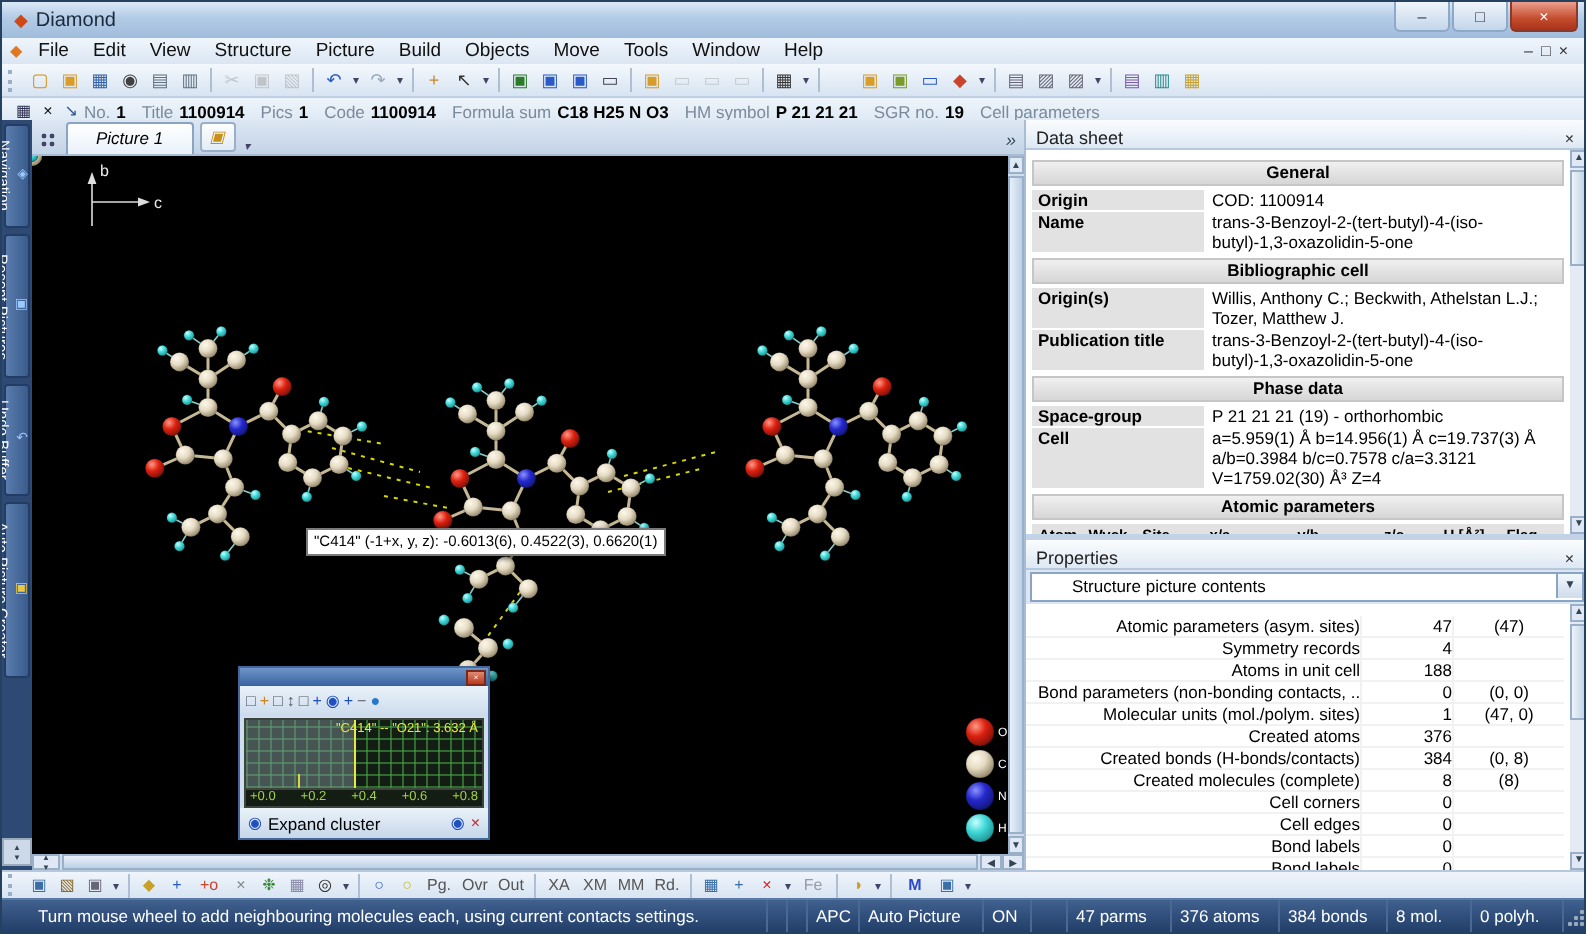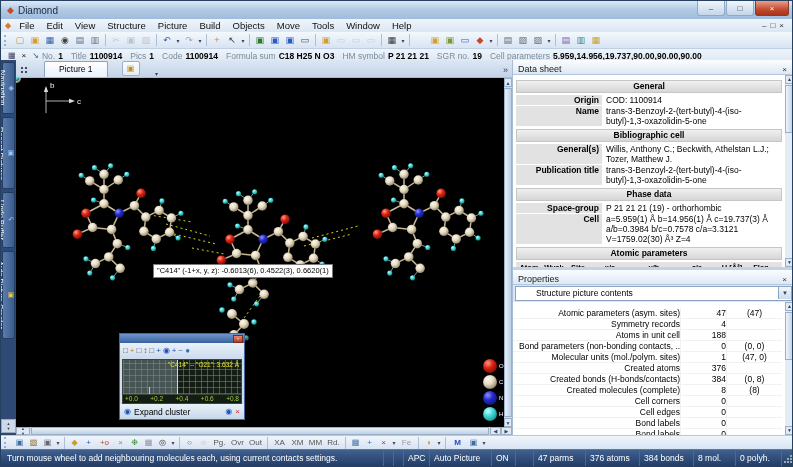--- a/index.html
+++ b/index.html
@@ -40,21 +40,21 @@
   #sidebar{width:15px;background:#2e4a74;display:flex;flex-direction:column;align-items:center;padding-top:2px;gap:3px;position:relative;}
   .side-tab{writing-mode:vertical-rl;font-size:7.5px;color:#fff;width:13px;box-sizing:border-box;
     background:linear-gradient(90deg,#5a7cac,#3a5c8c);border:1px solid #223c64;border-radius:2px;
     display:flex;flex-direction:column;align-items:center;padding:3px 0;gap:2px;}
   .side-ic{writing-mode:horizontal-tb;font-size:7px;line-height:8px;}
   #side-spin{position:absolute;bottom:2px;width:13px;height:12px;background:#cdd9e8;border:1px solid #9ab;
     display:flex;flex-direction:column;align-items:center;justify-content:center;font-size:4px;color:#345;}
   
   #maincol{position:relative;width:496px;background:#000;}
   #tabbar{height:18px;box-sizing:border-box;background:linear-gradient(#dde7f3,#c3d3e7);border-bottom:1px solid #a8bcd4;
-    display:flex;align-items:flex-end;padding:2px 4px 0;gap:14px;}
+    display:flex;align-items:flex-end;padding:2px 4px 0;gap:3px;font-style:italic;}
   .gridicon{width:8px;height:8px;margin:0 2px 3px 0;background:
     radial-gradient(circle 1.2px at 2px 2px,#446 1.2px,transparent 1.3px),
     radial-gradient(circle 1.2px at 6px 2px,#446 1.2px,transparent 1.3px),
     radial-gradient(circle 1.2px at 2px 6px,#446 1.2px,transparent 1.3px),
     radial-gradient(circle 1.2px at 6px 6px,#446 1.2px,transparent 1.3px);}
   .ptab{background:linear-gradient(#ffffff,#e9f1fa);border:1px solid #8aa4c4;border-bottom:none;
     border-radius:2px 2px 0 0;font-size:8.5px;padding:2px 14px 3px;color:#000;}
   .npbtn{width:16px;height:13px;margin-bottom:1px;border:1px solid #9ab0c8;border-radius:2px;background:linear-gradient(#fdfefe,#e2ecf6);
     display:flex;align-items:center;justify-content:center;font-size:8px;color:#c89018;}
   #tab-overflow{margin-left:auto;font-size:9px;color:#345;margin-bottom:2px;}
@@ -95,21 +95,21 @@
   
   #rightcol{width:282px;background:#dce6f2;border-left:1px solid #a8bcd4;box-sizing:border-box;display:flex;flex-direction:column;}
   .panel-title{height:14px;background:linear-gradient(#fbfdfe,#dde8f4);border-bottom:1px solid #b8c8dc;
     display:flex;align-items:flex-end;font-size:9px;padding:0 5px;color:#222;}
   .panel-title .pt{flex:1;}
   .panel-close{font-size:8px;color:#333;padding:0 2px;}
   #ds-content{position:relative;height:197px;background:#fff;overflow:hidden;padding:2px 12px 0 3px;font-size:8.5px;}
   .ds-sec-h{background:linear-gradient(#f0f0f0,#d6d6d6);border:1px solid #c6c6c6;text-align:center;
     font-weight:bold;font-size:8.5px;height:11px;line-height:11px;margin:3px 0 2px;}
   .ds-row{display:flex;line-height:10px;margin-bottom:1px;}
-  .ds-label{width:86px;flex-shrink:0;background:#e2e2e2;font-weight:bold;padding:0 3px;box-sizing:border-box;text-align:right;}
+  .ds-label{width:86px;flex-shrink:0;background:#e2e2e2;font-weight:bold;padding:0 3px;box-sizing:border-box;}
   .ds-value{padding:0 4px;white-space:pre-line;}
   .at-row{display:flex;line-height:10px;font-size:7.5px;}
   .at-row.hd{background:#e2e2e2;font-weight:bold;border-bottom:1px solid #c6c6c6;line-height:11px;}
   .at-c{text-align:center;flex-shrink:0;white-space:nowrap;}
   .vsb{position:absolute;top:0;right:0;width:9px;bottom:0;background:#e4ebf4;display:flex;flex-direction:column;}
   .vsb .arr{height:9px;background:#dfe8f4;border:1px solid #9ab0c8;font-size:5px;color:#345;text-align:center;line-height:7px;box-sizing:border-box;}
   .vsb .thumb{height:46px;margin:1px 0;background:linear-gradient(90deg,#eef4fa,#bcd0e6);border:1px solid #9ab0c8;}
   .vsb .sp{flex:1;}
   #splitter{height:3px;background:#c3d3e7;}
   #prop-selector{height:14px;margin:1px 2px;background:#fff;border:1px solid #8aa4c4;display:flex;align-items:center;font-size:8.5px;}
@@ -120,21 +120,21 @@
   .prop-row{display:flex;height:10px;line-height:10px;border-bottom:1px solid #f1f1f1;}
   .prop-label{flex:1;padding-left:6px;white-space:nowrap;overflow:hidden;text-align:right;}
   .prop-val{width:45px;text-align:right;border-left:1px solid #f1f1f1;}
   .prop-extra{width:55px;text-align:center;border-left:1px solid #f1f1f1;}
   
   #toolbarBottom{position:absolute;top:434px;left:0;width:793px;height:14px;box-sizing:border-box;
     background:linear-gradient(#eff5fb,#d8e4f2);border-top:1px solid #b8c8dc;display:flex;align-items:center;padding:0 3px;gap:1px;}
   #toolbarBottom .ti{width:13px;height:12px;font-size:8px;}
   #statusbar{position:absolute;top:448px;left:0;width:793px;height:17px;box-sizing:border-box;
     background:linear-gradient(#40608e,#223e69);border-top:1px solid #5a7aa6;display:flex;color:#fff;font-size:8.5px;}
-  .sb-msg{flex:1;display:flex;align-items:center;padding:0 6px;border-right:1px solid #4a6890;white-space:nowrap;overflow:hidden;}
+  .sb-msg{flex:1;display:flex;align-items:center;padding:0 18px;border-right:1px solid #4a6890;white-space:nowrap;overflow:hidden;}
   .sb-cell{display:flex;align-items:center;padding:0 4px;border-right:1px solid #4a6890;box-sizing:border-box;
     white-space:nowrap;overflow:hidden;flex-shrink:0;}
   #sb-grip{width:12px;background:
     radial-gradient(circle 1px at 9px 12px,#9ab 1px,transparent 1.2px),
     radial-gradient(circle 1px at 6px 12px,#9ab 1px,transparent 1.2px),
     radial-gradient(circle 1px at 9px 9px,#9ab 1px,transparent 1.2px),
     radial-gradient(circle 1px at 3px 12px,#9ab 1px,transparent 1.2px),
     radial-gradient(circle 1px at 6px 9px,#9ab 1px,transparent 1.2px),
     radial-gradient(circle 1px at 9px 6px,#9ab 1px,transparent 1.2px);}
 </style>
@@ -234,21 +234,20 @@
       <span class="if-value">1</span>
       <span class="if-label">Code</span>
       <span class="if-value">1100914</span>
       <span class="if-label">Formula sum</span>
       <span class="if-value">C18 H25 N O3</span>
       <span class="if-label">HM symbol</span>
       <span class="if-value">P 21 21 21</span>
       <span class="if-label">SGR no.</span>
       <span class="if-value">19</span>
       <span class="if-label">Cell parameters</span>
-      <span class="if-value">5.959,14.956,19.737,90.00,90.00,90.00</span>
     </div>
 
   <div id="workspace">
     <div id="sidebar">
         <div class="side-tab" style="height: 52px;">
           <span class="side-ic" style="color: rgb(154, 200, 255);">◈</span>
           <span>Navigation</span>
         </div>
         <div class="side-tab" style="height: 72px;">
           <span class="side-ic" style="color: rgb(154, 200, 255);">▣</span>
@@ -619,21 +618,21 @@
             <div class="ds-row">
               <div class="ds-label">Origin</div>
               <div class="ds-value">COD: 1100914</div>
             </div>
             <div class="ds-row">
               <div class="ds-label">Name</div>
               <div class="ds-value">trans-3-Benzoyl-2-(tert-butyl)-4-(iso-butyl)-1,3-oxazolidin-5-one</div>
             </div>
             <div class="ds-sec-h">Bibliographic cell</div>
             <div class="ds-row">
-              <div class="ds-label">General(s)</div>
+              <div class="ds-label">Origin(s)</div>
               <div class="ds-value">Willis, Anthony C.; Beckwith, Athelstan L.J.; Tozer, Matthew J.</div>
             </div>
             <div class="ds-row">
               <div class="ds-label">Publication title</div>
               <div class="ds-value">trans-3-Benzoyl-2-(tert-butyl)-4-(iso-butyl)-1,3-oxazolidin-5-one</div>
             </div>
             <div class="ds-sec-h">Phase data</div>
             <div class="ds-row">
               <div class="ds-label">Space-group</div>
               <div class="ds-value">P 21 21 21 (19) - orthorhombic</div>

